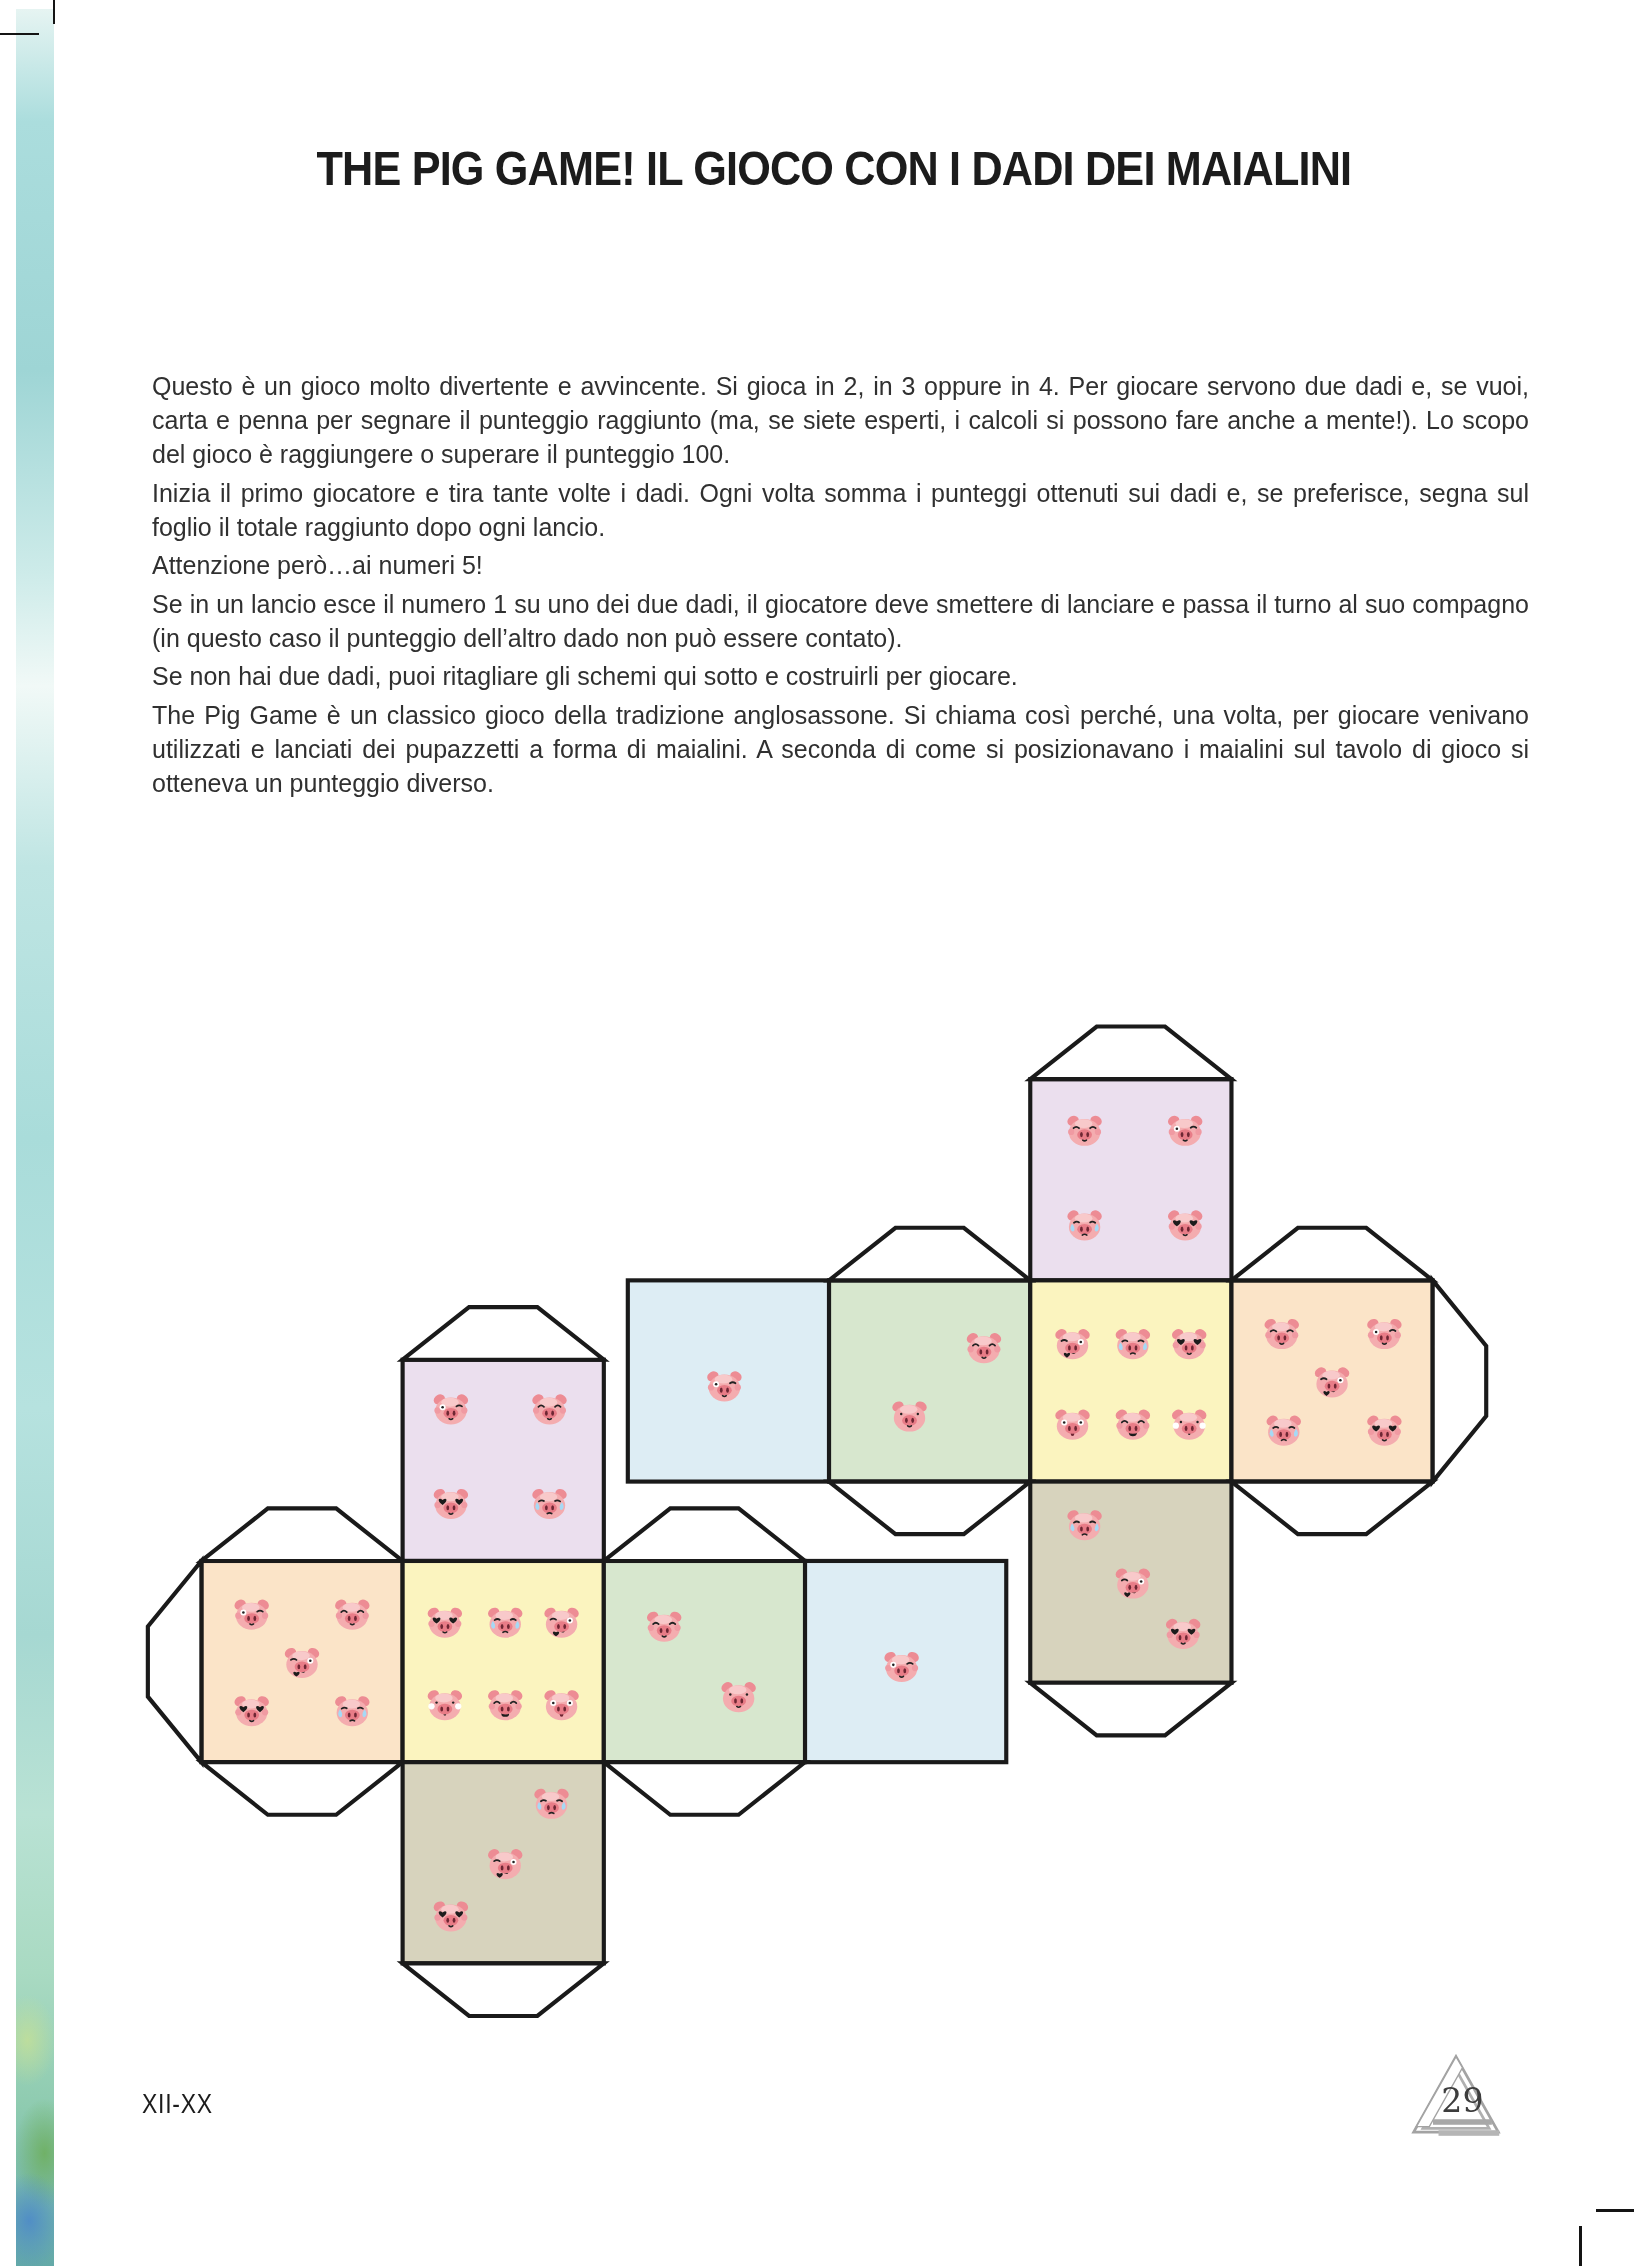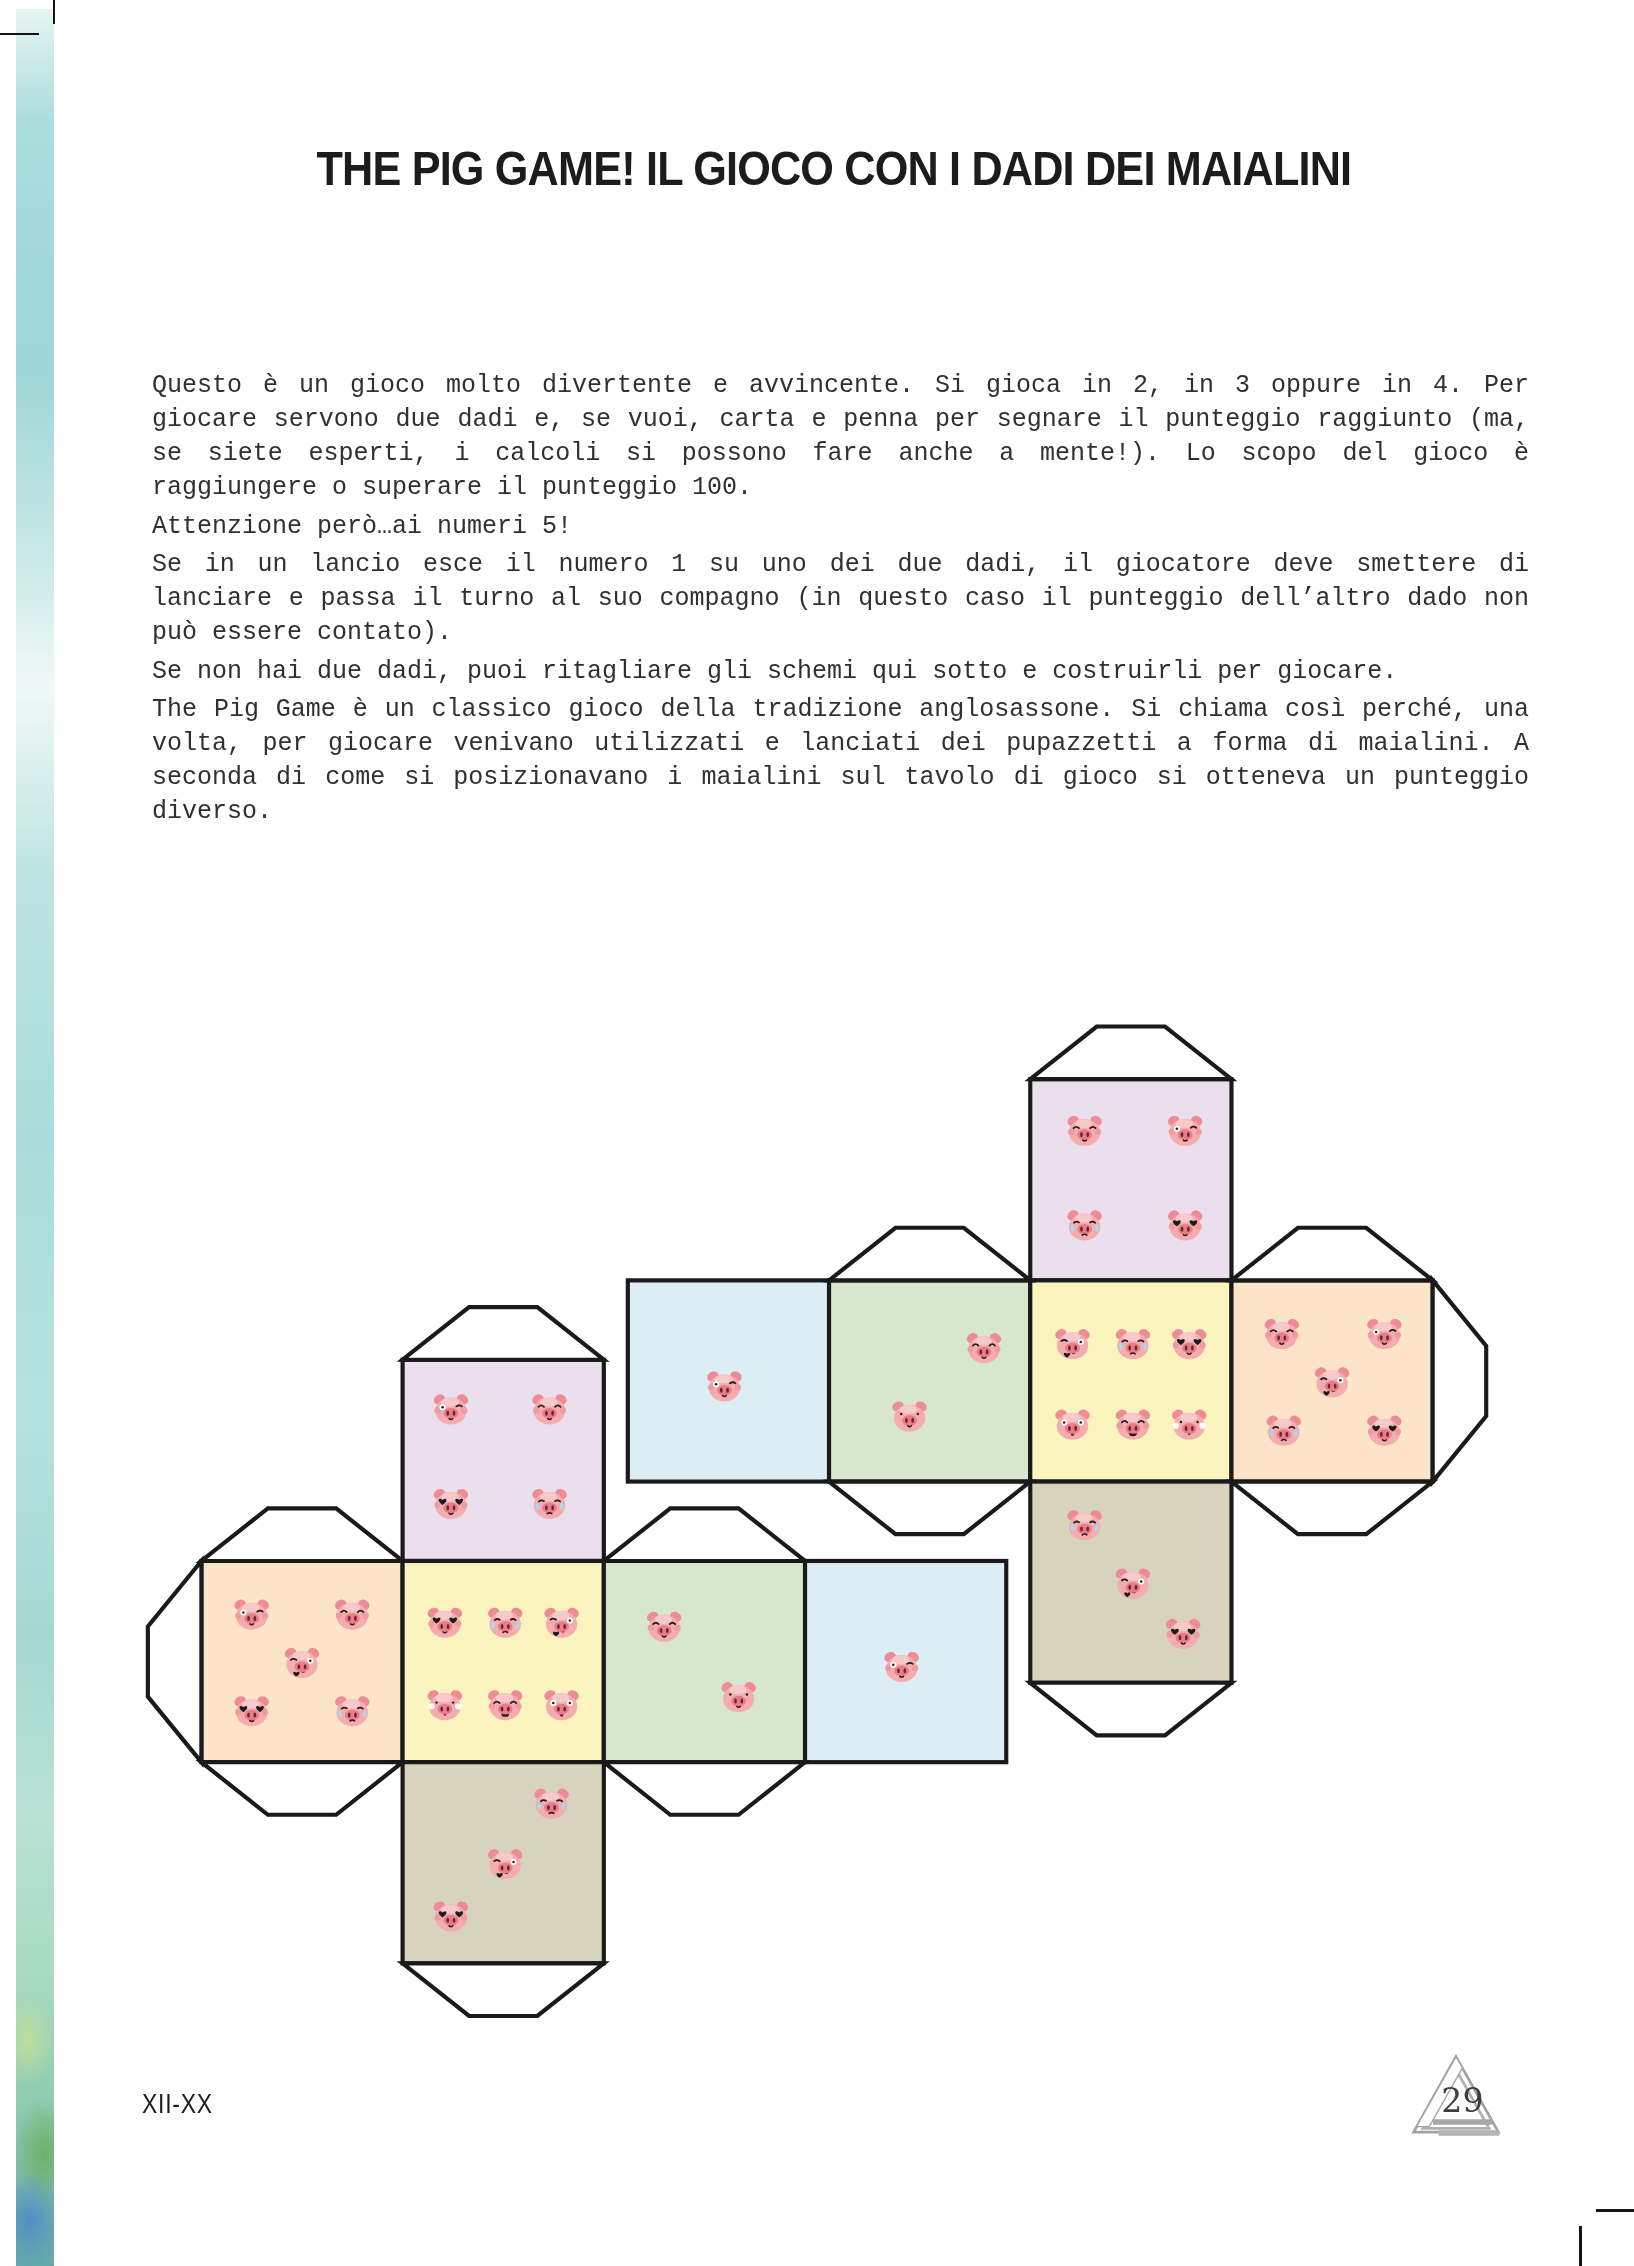--- a/index.html
+++ b/index.html
@@ -24,21 +24,20 @@
     font-size:48px;font-weight:700;letter-spacing:-0.9px;color:#1c1c1c;
     font-family:"Liberation Sans", sans-serif;
     padding-left:16px;
   }
   .title .squeeze{display:inline-block;transform:scaleX(.9);transform-origin:center;white-space:nowrap;}
   
   .copy{
     position:absolute;left:152px;top:369px;width:1377px;
     font-size:25px;line-height:34px;color:#303030;text-align:justify;
     font-weight:400;
-    font-family:Liberation Mono, monospace;
   }
   .copy p{margin:0 0 4.6px 0;}
   
   #net-svg{position:absolute;left:0;top:997px;}
   
   .footer-code{
     position:absolute;left:142px;top:2088px;font-size:28px;color:#1c1c1c;
     letter-spacing:0.9px;font-weight:400;
   }
   .footer-code .squeeze{display:inline-block;transform:scaleX(.82);transform-origin:left center;}
@@ -51,20 +50,21 @@
 
 <div class="crop-mark" style="left:53px;top:0;width:1.8px;height:24px;"></div>
 <div class="crop-mark" style="left:0;top:33px;width:39px;height:1.8px;"></div>
 <div class="crop-mark" style="left:1596px;top:2209px;width:39px;height:2.8px;"></div>
 <div class="crop-mark" style="left:1579px;top:2226px;width:2.8px;height:41px;"></div>
 
 <h1 class="title"><span class="squeeze">THE PIG GAME! IL GIOCO CON I DADI DEI MAIALINI</span></h1>
 
 <div class="copy" id="copy">
     <p>Questo è un gioco molto divertente e avvincente. Si gioca in 2, in 3 oppure in 4. Per giocare servono due dadi e, se vuoi, carta e penna per segnare il punteggio raggiunto (ma, se siete esperti, i calcoli si possono fare anche a mente!). Lo scopo del gioco è raggiungere o superare il punteggio 100.</p>
+    <p>Inizia il primo giocatore e tira tante volte i dadi. Ogni volta somma i punteggi ottenuti sui dadi e, se preferisce, segna sul foglio il totale raggiunto dopo ogni lancio.</p>
     <p>Attenzione però…ai numeri 5!</p>
     <p>Se in un lancio esce il numero 1 su uno dei due dadi, il giocatore deve smettere di lanciare e passa il turno al suo compagno (in questo caso il punteggio dell’altro dado non può essere contato).</p>
     <p>Se non hai due dadi, puoi ritagliare gli schemi qui sotto e costruirli per giocare.</p>
     <p>The Pig Game è un classico gioco della tradizione anglosassone. Si chiama così perché, una volta, per giocare venivano utilizzati e lanciati dei pupazzetti a forma di maialini. A seconda di come si posizionavano i maialini sul tavolo di gioco si otteneva un punteggio diverso.</p>
   </div>
 
 <svg id="net-svg" width="1635" height="1043" viewBox="0 1080 1771 1130" xmlns="http://www.w3.org/2000/svg">
     <g>
       <rect x="1116" y="1169" width="218" height="218" fill="#EBDFEE" stroke="#1a1a1a" stroke-width="4.5"></rect>
       <rect x="680" y="1387" width="218" height="218" fill="#DDEDF4" stroke="#1a1a1a" stroke-width="4.5"></rect>

